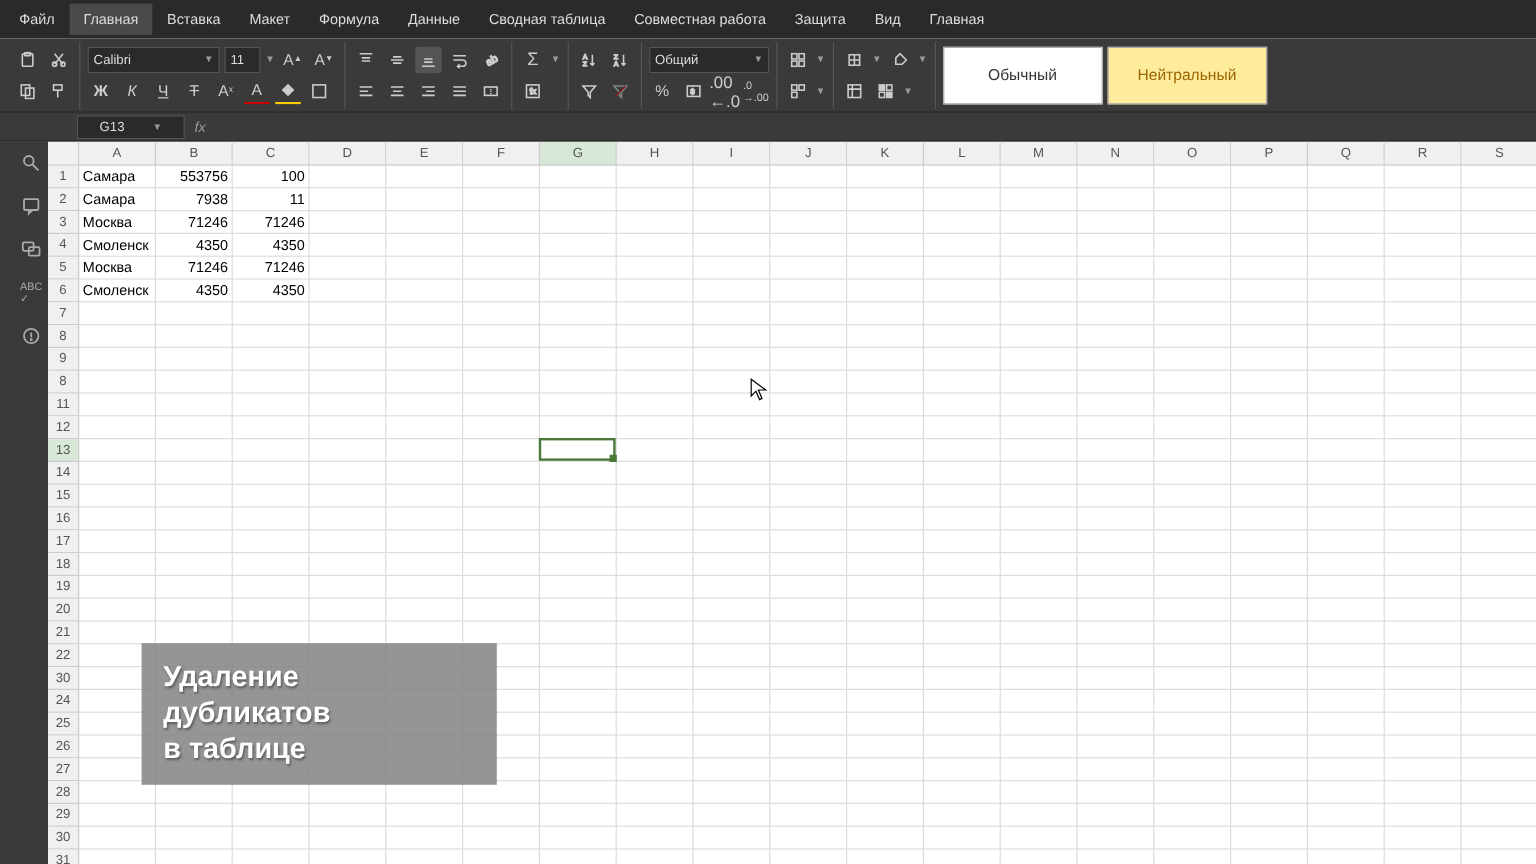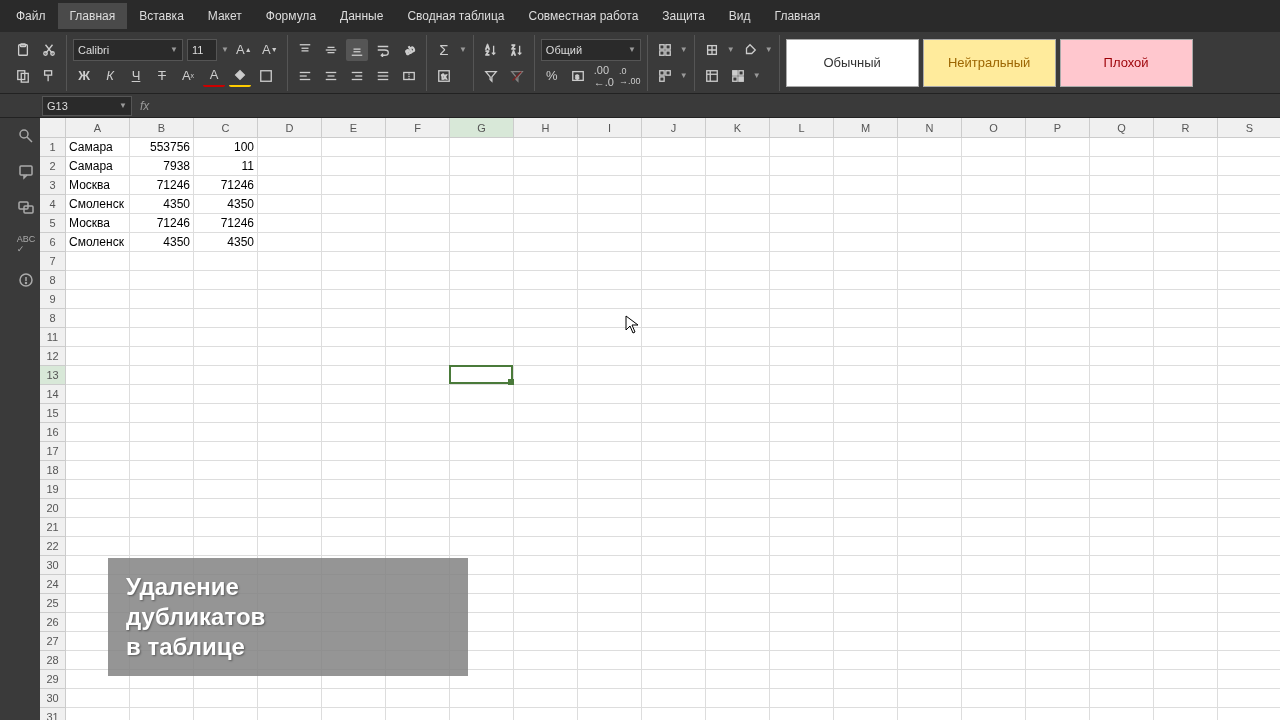--- a/index.html
+++ b/index.html
@@ -21,21 +21,21 @@
 .chev { font-size: 8px; color: #999; }
 
 .style-btns { display: flex; gap: 4px; padding: 0 6px; align-items: center; }
 .style-btn { width: 133px; height: 48px; border: 1px solid #aaa; display: flex; align-items: center; justify-content: center; font-size: 13px; cursor: pointer; }
 .style-normal { background: #fff; color: #333; }
 .style-neutral { background: #ffeb9c; color: #9c6500; text-align: right; }
 .style-bad { background: #ffc7ce; color: #9c0006; }
 .style-good { background: #c6efce; color: #006100; }
 
 .formula-bar { background: #3a3a3a; height: 24px; display: flex; align-items: center; border-bottom: 1px solid #222; }
-.cell-ref { background: #2a2a2a; color: #ddd; width: 90px; height: 20px; font-size: 11px; padding: 0 4px; display: flex; align-items: center; margin-left: 42px; border: 1px solid #555; justify-content: space-between; }
+.cell-ref { background: #2a2a2a; color: #ddd; width: 90px; height: 20px; font-size: 11px; padding: 0 18px; display: flex; align-items: center; margin-left: 64px; border: 1px solid #555; justify-content: space-between; }
 .fx { color: #999; font-style: italic; margin-left: 8px; font-size: 12px; }
 
 .main { display: flex; height: calc(720px - 116px); }
 .left-panel { width: 40px; background: #3a3a3a; display: flex; flex-direction: column; align-items: center; padding-top: 8px; gap: 16px; padding-left: 12px; }
 .lp-icon { width: 20px; height: 20px; color: #aaa; cursor: pointer; display: flex; align-items: center; justify-content: center; }
 .lp-icon svg { width: 16px; height: 16px; stroke: #aaa; fill: none; stroke-width: 1.5; }
 
 .grid-area { flex: 1; position: relative; overflow: hidden; }
 .corner { position: absolute; left: 0; top: 0; width: 26px; height: 20px; background: #f0f0f0; border-right: 1px solid #ccc; border-bottom: 1px solid #ccc; z-index: 3; }
 .col-headers { position: absolute; left: 26px; top: 0; height: 20px; display: flex; z-index: 2; }
@@ -263,21 +263,21 @@
         </div>
     </div>
     <div class="tb-row">
       <div class="tb-btn">%</div>
       <div class="tb-btn">
           <svg viewBox="0 0 16 16">
             <rect x="2" y="3" width="12" height="10"></rect>
             <text x="5" y="11" font-size="7" fill="#ccc">$</text>
           </svg>
         </div>
-      <div class="tb-btn" style="font-size:11px">.00<br>←.0</div>
+      <div class="tb-btn" style="font-size:14px">.00<br>←.0</div>
       <div class="tb-btn" style="font-size:9px">.0<br>→.00</div>
     </div>
   </div>
   <div class="tb-group">
     <div class="tb-row">
       <div class="tb-btn">
           <svg viewBox="0 0 16 16">
             <rect x="2" y="2" width="5" height="5"></rect>
             <rect x="9" y="2" width="5" height="5"></rect>
             <rect x="2" y="9" width="5" height="5"></rect>
@@ -328,21 +328,20 @@
             <rect x="2" y="9" width="5" height="5"></rect>
             <rect x="9" y="9" width="5" height="5" fill="#ccc"></rect>
           </svg>
         </div>
       <span class="chev">▼</span>
     </div>
   </div>
   <div class="style-btns">
     <div class="style-btn style-normal">Обычный</div>
     <div class="style-btn style-neutral">Нейтральный</div>
-    <div class="style-btn style-bad">Плохой</div>
   </div>
 </div>
 
 <div class="formula-bar">
   <div class="cell-ref">
       <span>G13</span>
       <span class="chev">▼</span>
     </div>
   <div class="fx">fx</div>
 </div>
@@ -1081,21 +1080,21 @@
           <div class="cell txt"></div>
           <div class="cell txt"></div>
           <div class="cell txt"></div>
           <div class="cell txt"></div>
           <div class="cell txt"></div>
         </div>
       </div>
     <div class="selection" id="selection" style="left: 409px; top: 247px; width: 64px; height: 19px;">
         <div class="sel-handle"></div>
       </div>
-    <div class="overlay-box" style="left:68px; top:418px; width:360px;margin-top:22px;">
+    <div class="overlay-box" style="left:78px; top:418px; width:296px;">
       <span>Удаление</span><br>
       <span>дубликатов</span><br>
       <span>в таблице</span>
     </div>
   </div>
 </div>
 
 <div class="cursor" id="cursor" style="left: 625px; top: 315px;">
   <svg viewBox="0 0 16 20">
       <path d="M1 1 L1 15 L5 11 L8 18 L10 17 L7 10 L13 10 Z" fill="#fff" stroke="#000" stroke-width="1"></path>

